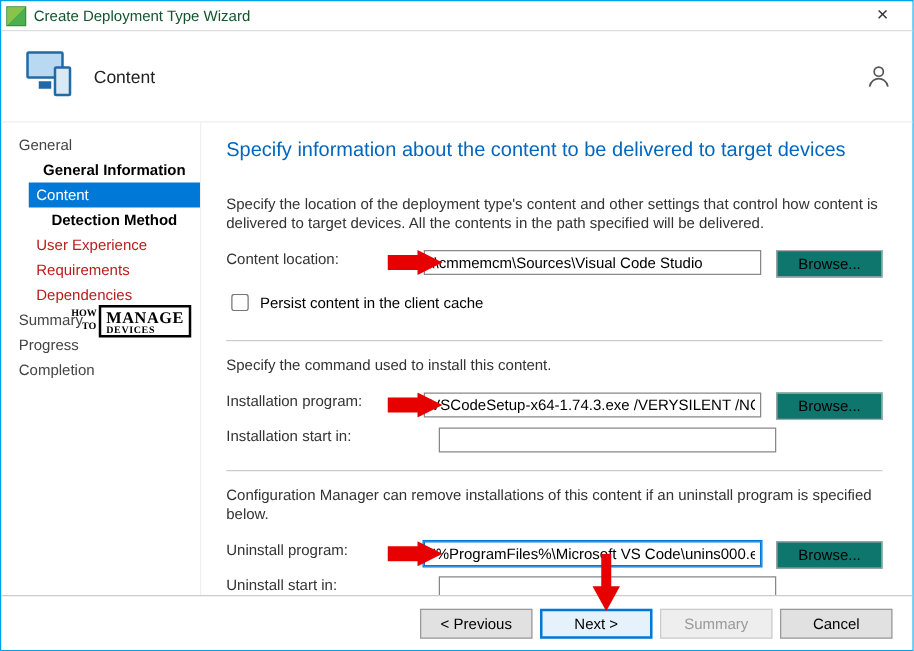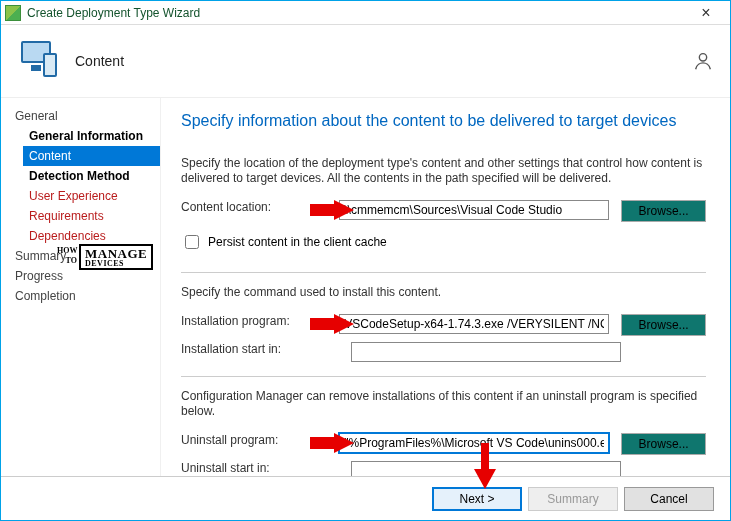--- a/index.html
+++ b/index.html
@@ -72,21 +72,21 @@
     font-size: 12px;
     color:#b91c1c;
     cursor:pointer;
   }
   .side-item.top { color:#444; padding-left:4px; }
   .side-item.sub { padding-left: 18px; }
   .side-item.selected {
     background:#0078d7; color:#fff;
     margin-left:12px; padding-left:6px;
   }
-  .side-item.bold { color:#000; font-weight:600; }
+  .side-item.bold { color:#000; font-weight:600;text-align:center; }
 
   .watermark {
     position:absolute;
     left: 78px; bottom: 200px;
     width:80px; height:32px;
     font-family: Georgia, serif;
   }
   .watermark .badge {
     display:inline-block;
     border:2px solid #000; padding:1px 4px 0 4px;
@@ -269,18 +269,19 @@
         <input type="text" value="" style="">
       </div>
 
     </div>
   </div>
 
   <div class="foot">
     <svg class="arrow" style="position:absolute; right:234px; top:-34px;" width="22" height="46">
       <polygon points="7,0 15,0 15,26 22,26 11,46 0,26 7,26" fill="#e60000"></polygon>
     </svg>
+    <button>&lt; Previous</button>
     <button class="primary">Next &gt;</button>
     <button disabled="">Summary</button>
     <button>Cancel</button>
   </div>
 
 </div>
 
 </body></html>

